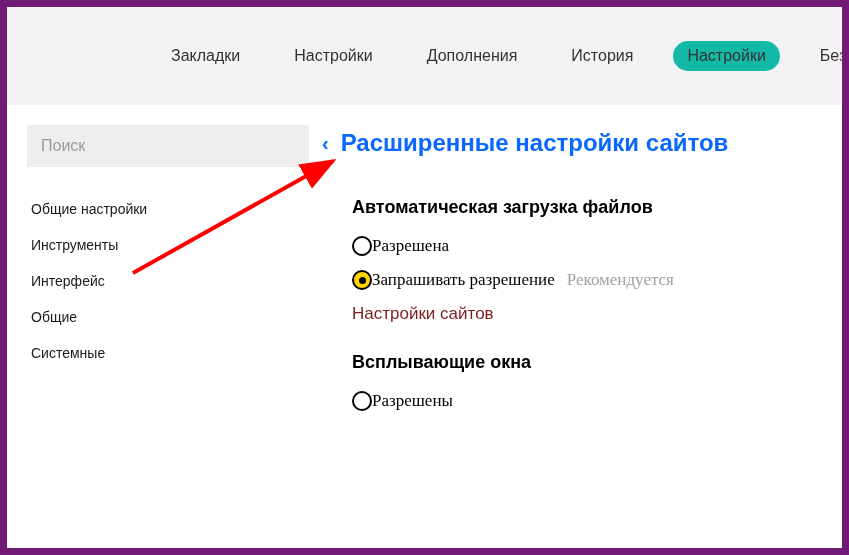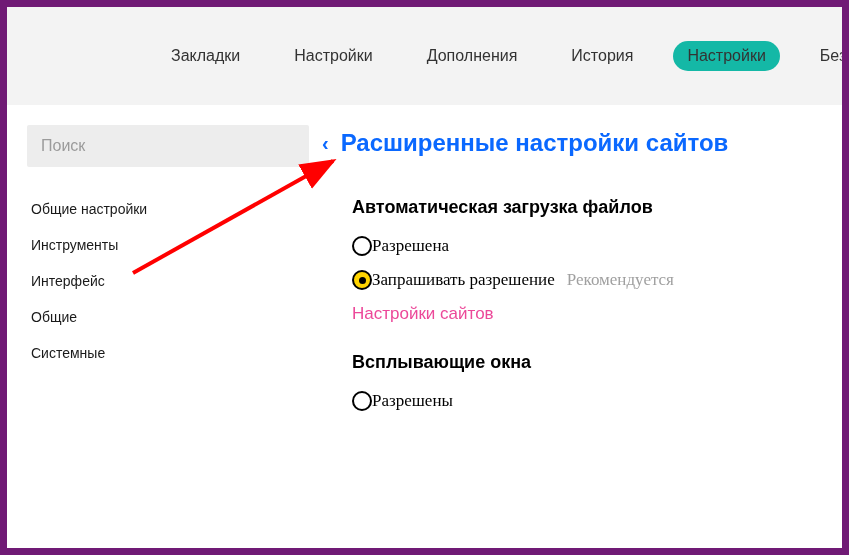--- a/index.html
+++ b/index.html
@@ -131,21 +131,21 @@
       font-size: 17px;
       color: #000;
     }
     .hint {
       font-size: 17px;
       color: #a0a0a0;
       margin-left: 12px;
     }
     .link {
       display: block;
-      color: #ec4899;
+      color: #7f1d1d;
       font-size: 17px;
       margin-top: 8px;
       margin-bottom: 8px;
       cursor: pointer;
     }
     .arrow-svg {
       position: absolute;
       left: 116px;
       top: 136px;
       pointer-events: none;

